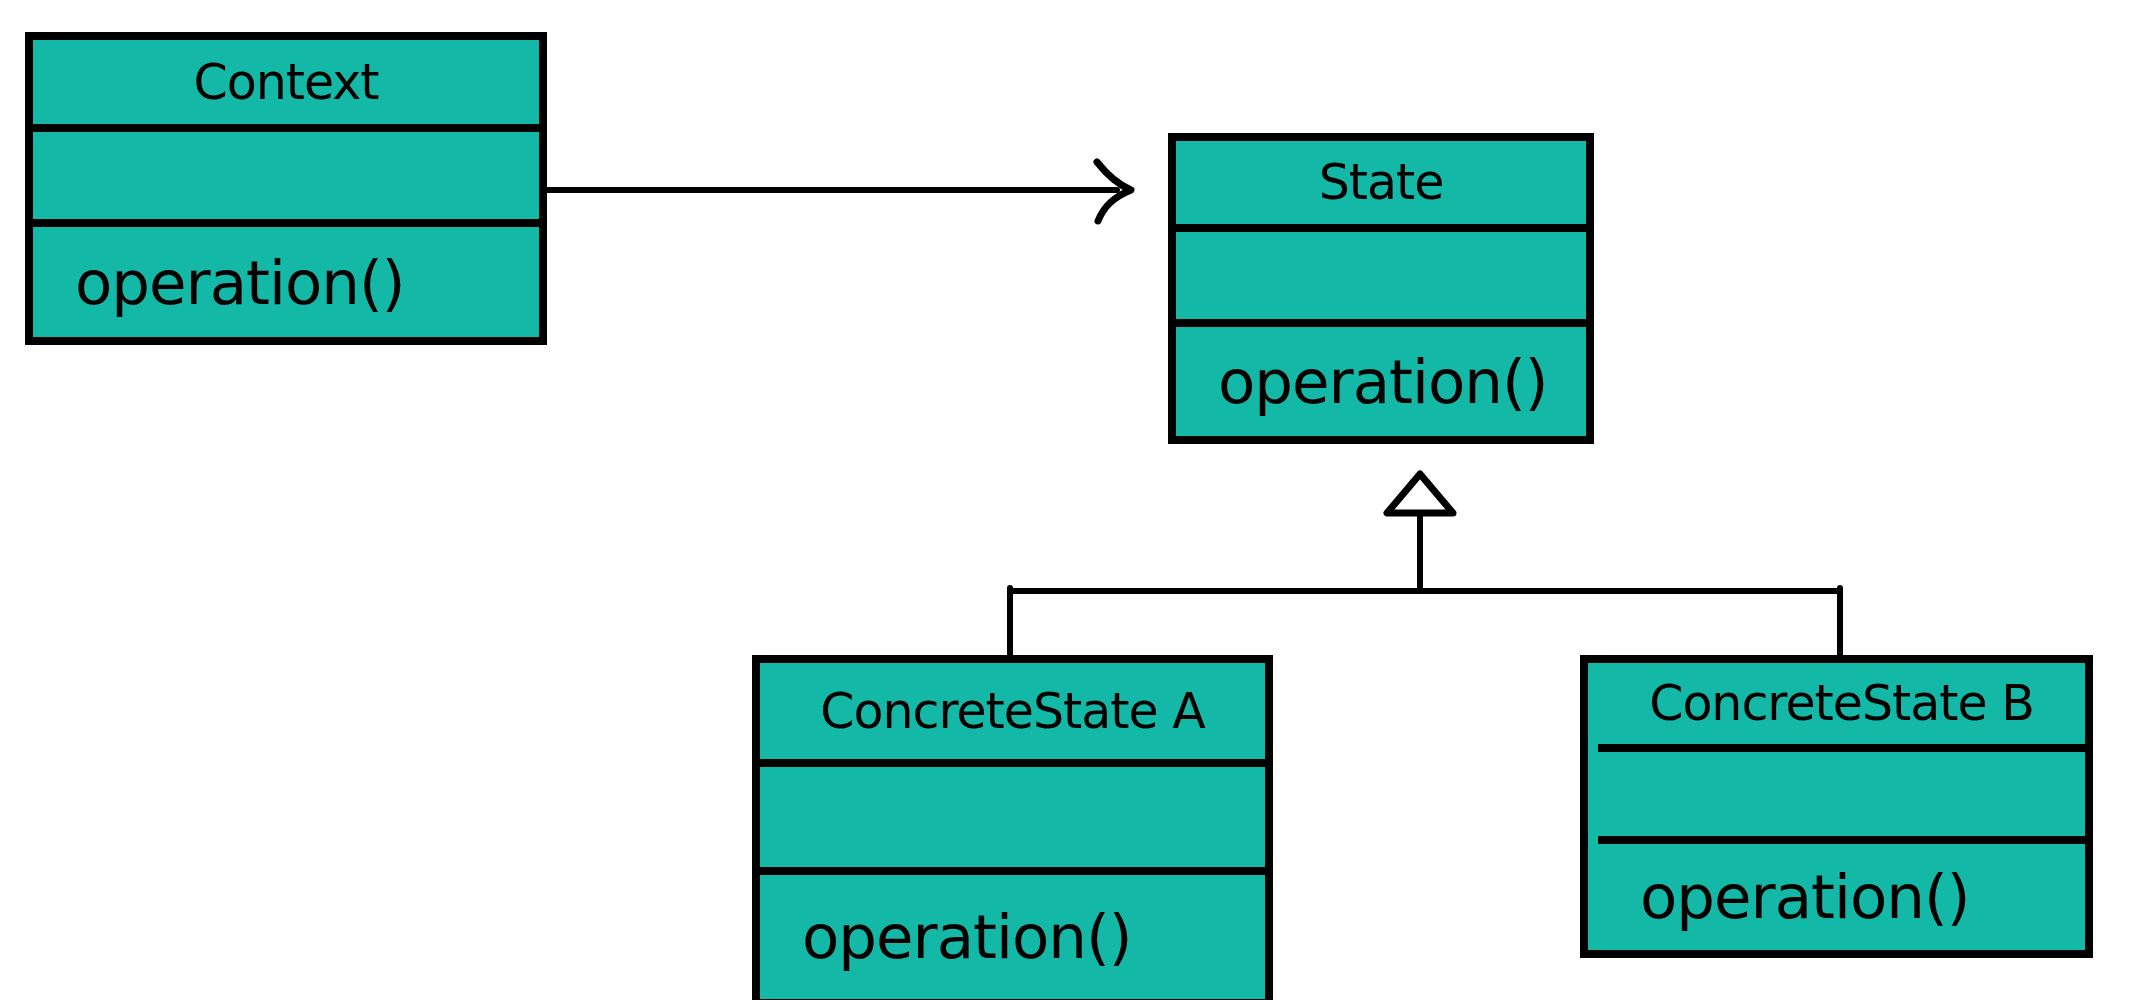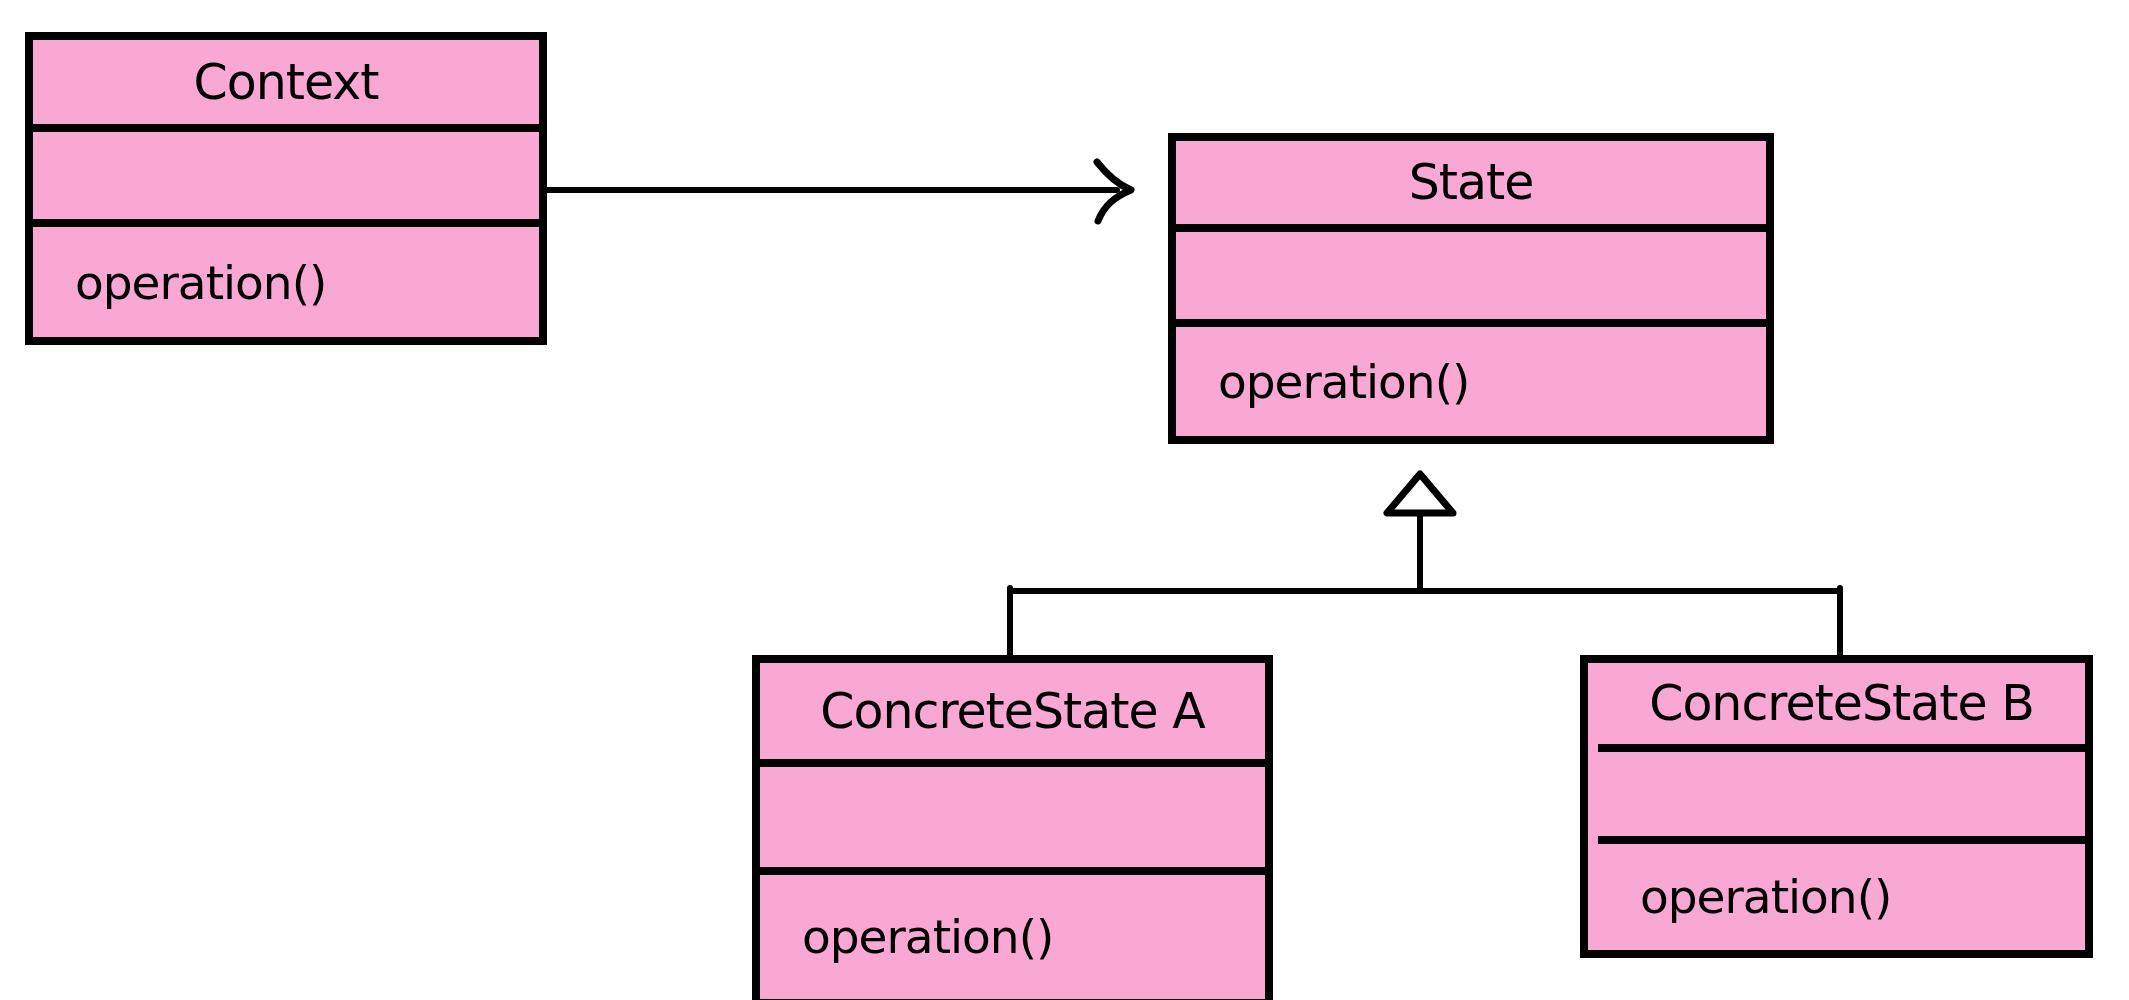--- a/index.html
+++ b/index.html
@@ -21,21 +21,21 @@
     left: 0;
     top: 0;
     width: 2129px;
     height: 1000px;
   }
   .class-box {
     position: absolute;
     display: flex;
     flex-direction: column;
     border: 8px solid #000000;
-    background: #f9a8d4;
+    background: #14b8a6;
     box-sizing: border-box;
   }
   .compartment {
     box-sizing: border-box;
     overflow: hidden;
   }
   .compartment.title {
     height: 31%;
     border-bottom: 8px solid #000000;
     display: flex;
@@ -47,27 +47,27 @@
   }
   .compartment.attrs {
     height: 32%;
     border-bottom: 8px solid #000000;
   }
   .compartment.methods {
     flex: 1;
     display: flex;
     align-items: center;
     padding-left: 42px;
-    font-size: 47px;
+    font-size: 61px;
     letter-spacing: -1px;
     white-space: nowrap;
   }
   
   .box-context { left: 25px;   top: 32px;  width: 522px; height: 313px; }
-  .box-state   { left: 1168px; top: 133px; width: 606px; height: 311px; }
+  .box-state   { left: 1168px; top: 133px; width: 426px; height: 311px; }
   .box-csa     { left: 752px;  top: 655px; width: 521px; height: 352px; }
   .box-csb     { left: 1580px; top: 655px; width: 513px; height: 303px; padding-left: 10px; }
 </style>
 </head>
 <body>
 
 <div id="canvas">
 
   <svg id="connector-layer" viewBox="0 0 2129 1000" xmlns="http://www.w3.org/2000/svg">
 

